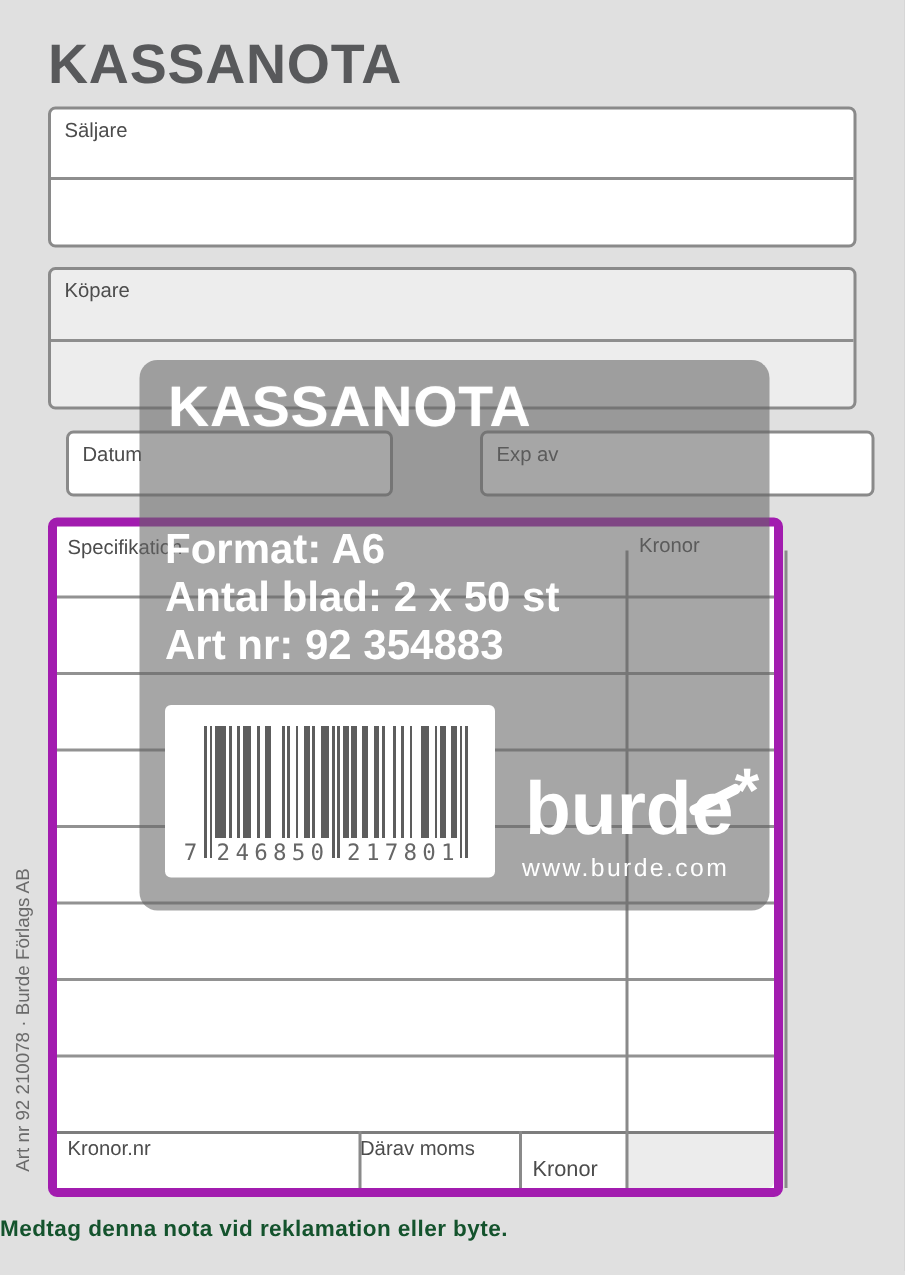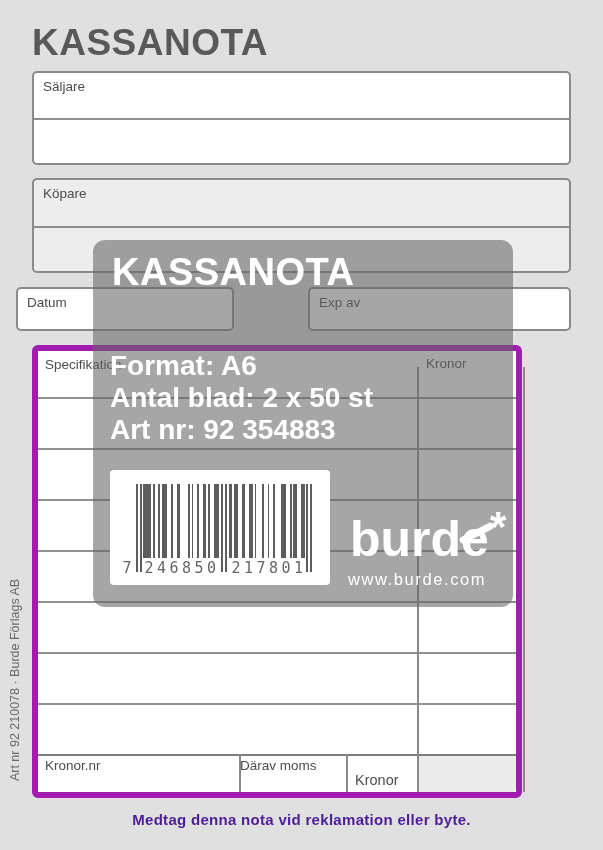--- a/index.html
+++ b/index.html
@@ -19,42 +19,42 @@
   .fbox {
     position:absolute; border:2px solid #8a8a8a; border-radius:5px;
     background:#ffffff;
   }
   .fbox .lbl { position:absolute; left:9px; top:6px; }
   .lbl { font-size:13.5px; color:#4c4c4c; white-space:nowrap; }
   .divider-h { position:absolute; left:0; right:0; height:2px; background:#8e8e8e; }
 
   .box-seller { left:32px; top:71px;  width:539px; height:94px; }
   .box-buyer  { left:32px; top:178px; width:539px; height:95px; background:#ededed; }
-  .box-date   { left:16px; top:287px; width:218px; height:44px; }
-  .box-expby  { left:308px; top:287px; width:263px; height:44px; }
+  .box-date   { left:44px; top:287px; width:218px; height:44px; }
+  .box-expby  { left:320px; top:287px; width:263px; height:44px; }
 
   
   .spec-table {
     position:absolute; left:32px; top:345px; width:490px; height:453px;
     background:#ffffff; border:6px solid #a21caf; border-radius:6px;
   }
   .spec-table .hline { position:absolute; left:0; right:0; height:1.5px; background:#929292; }
   .spec-table .hline.strong { height:2px; background:#7d7d7d; }
   .spec-table .vline { position:absolute; width:1.5px; background:#8a8a8a; }
   .sum-shade { position:absolute; left:379px; right:0; top:405px; bottom:0; background:#ececec; border-radius:0 0 4px 0; }
   .lbl-spec   { position:absolute; left:7px;  top:6px; }
   .lbl-kronor { position:absolute; left:388px; top:5px; }
   .lbl-vatreg { position:absolute; left:7px;   top:407px; }
   .lbl-vat    { position:absolute; left:202px; top:407px; }
   .lbl-kr2    { position:absolute; left:317px; top:421px; font-size:14.5px; }
 
   
   .footer-note {
-    position:absolute; left:0; top:811px; width:603px; text-align:center;
-    font-size:15px; font-weight:bold; color:#4c1d95; letter-spacing:0.3px;
+    position:absolute; left:0; top:811px; width:603px; text-align:left;
+    font-size:15px; font-weight:bold; color:#14532d; letter-spacing:0.3px;
   }
   .side-note {
     position:absolute; left:-94px; top:672px; width:220px; height:16px;
     transform:rotate(-90deg); transform-origin:50% 50%;
     font-size:12.5px; color:#6a6a6a; text-align:center; white-space:nowrap;
   }
 
   
   .overlay {
     position:absolute; left:93px; top:240px; width:420px; height:367px;

